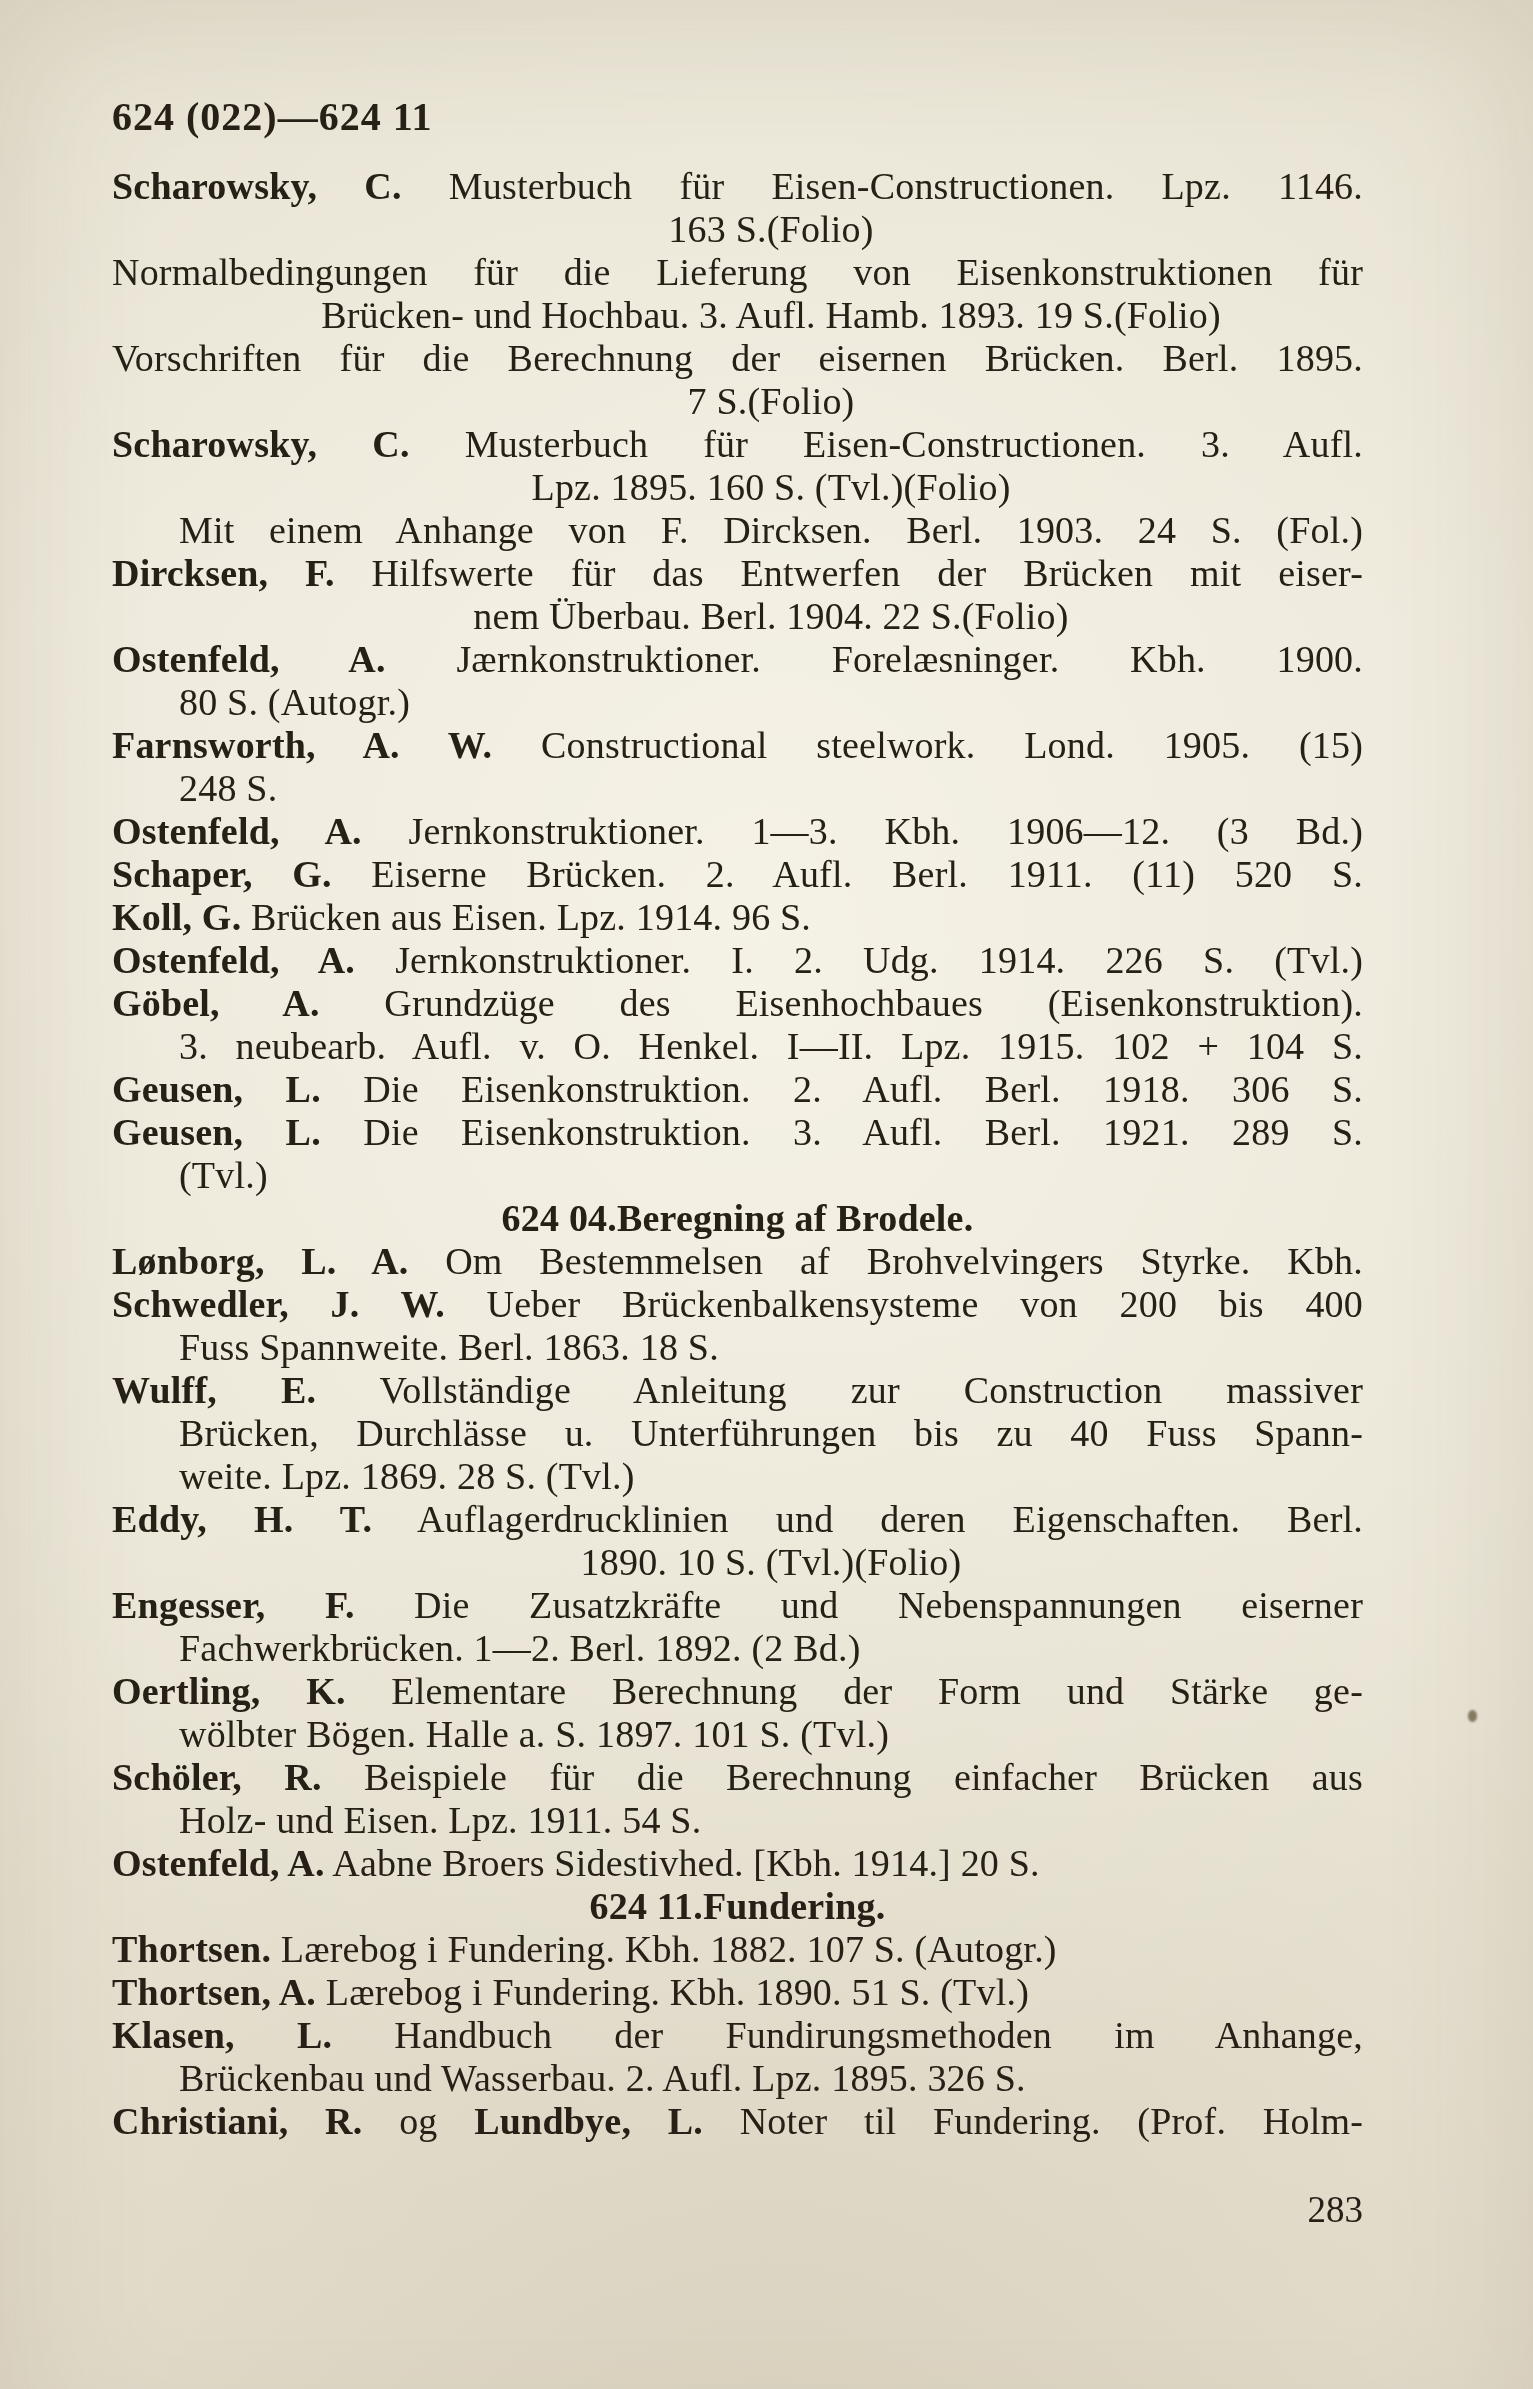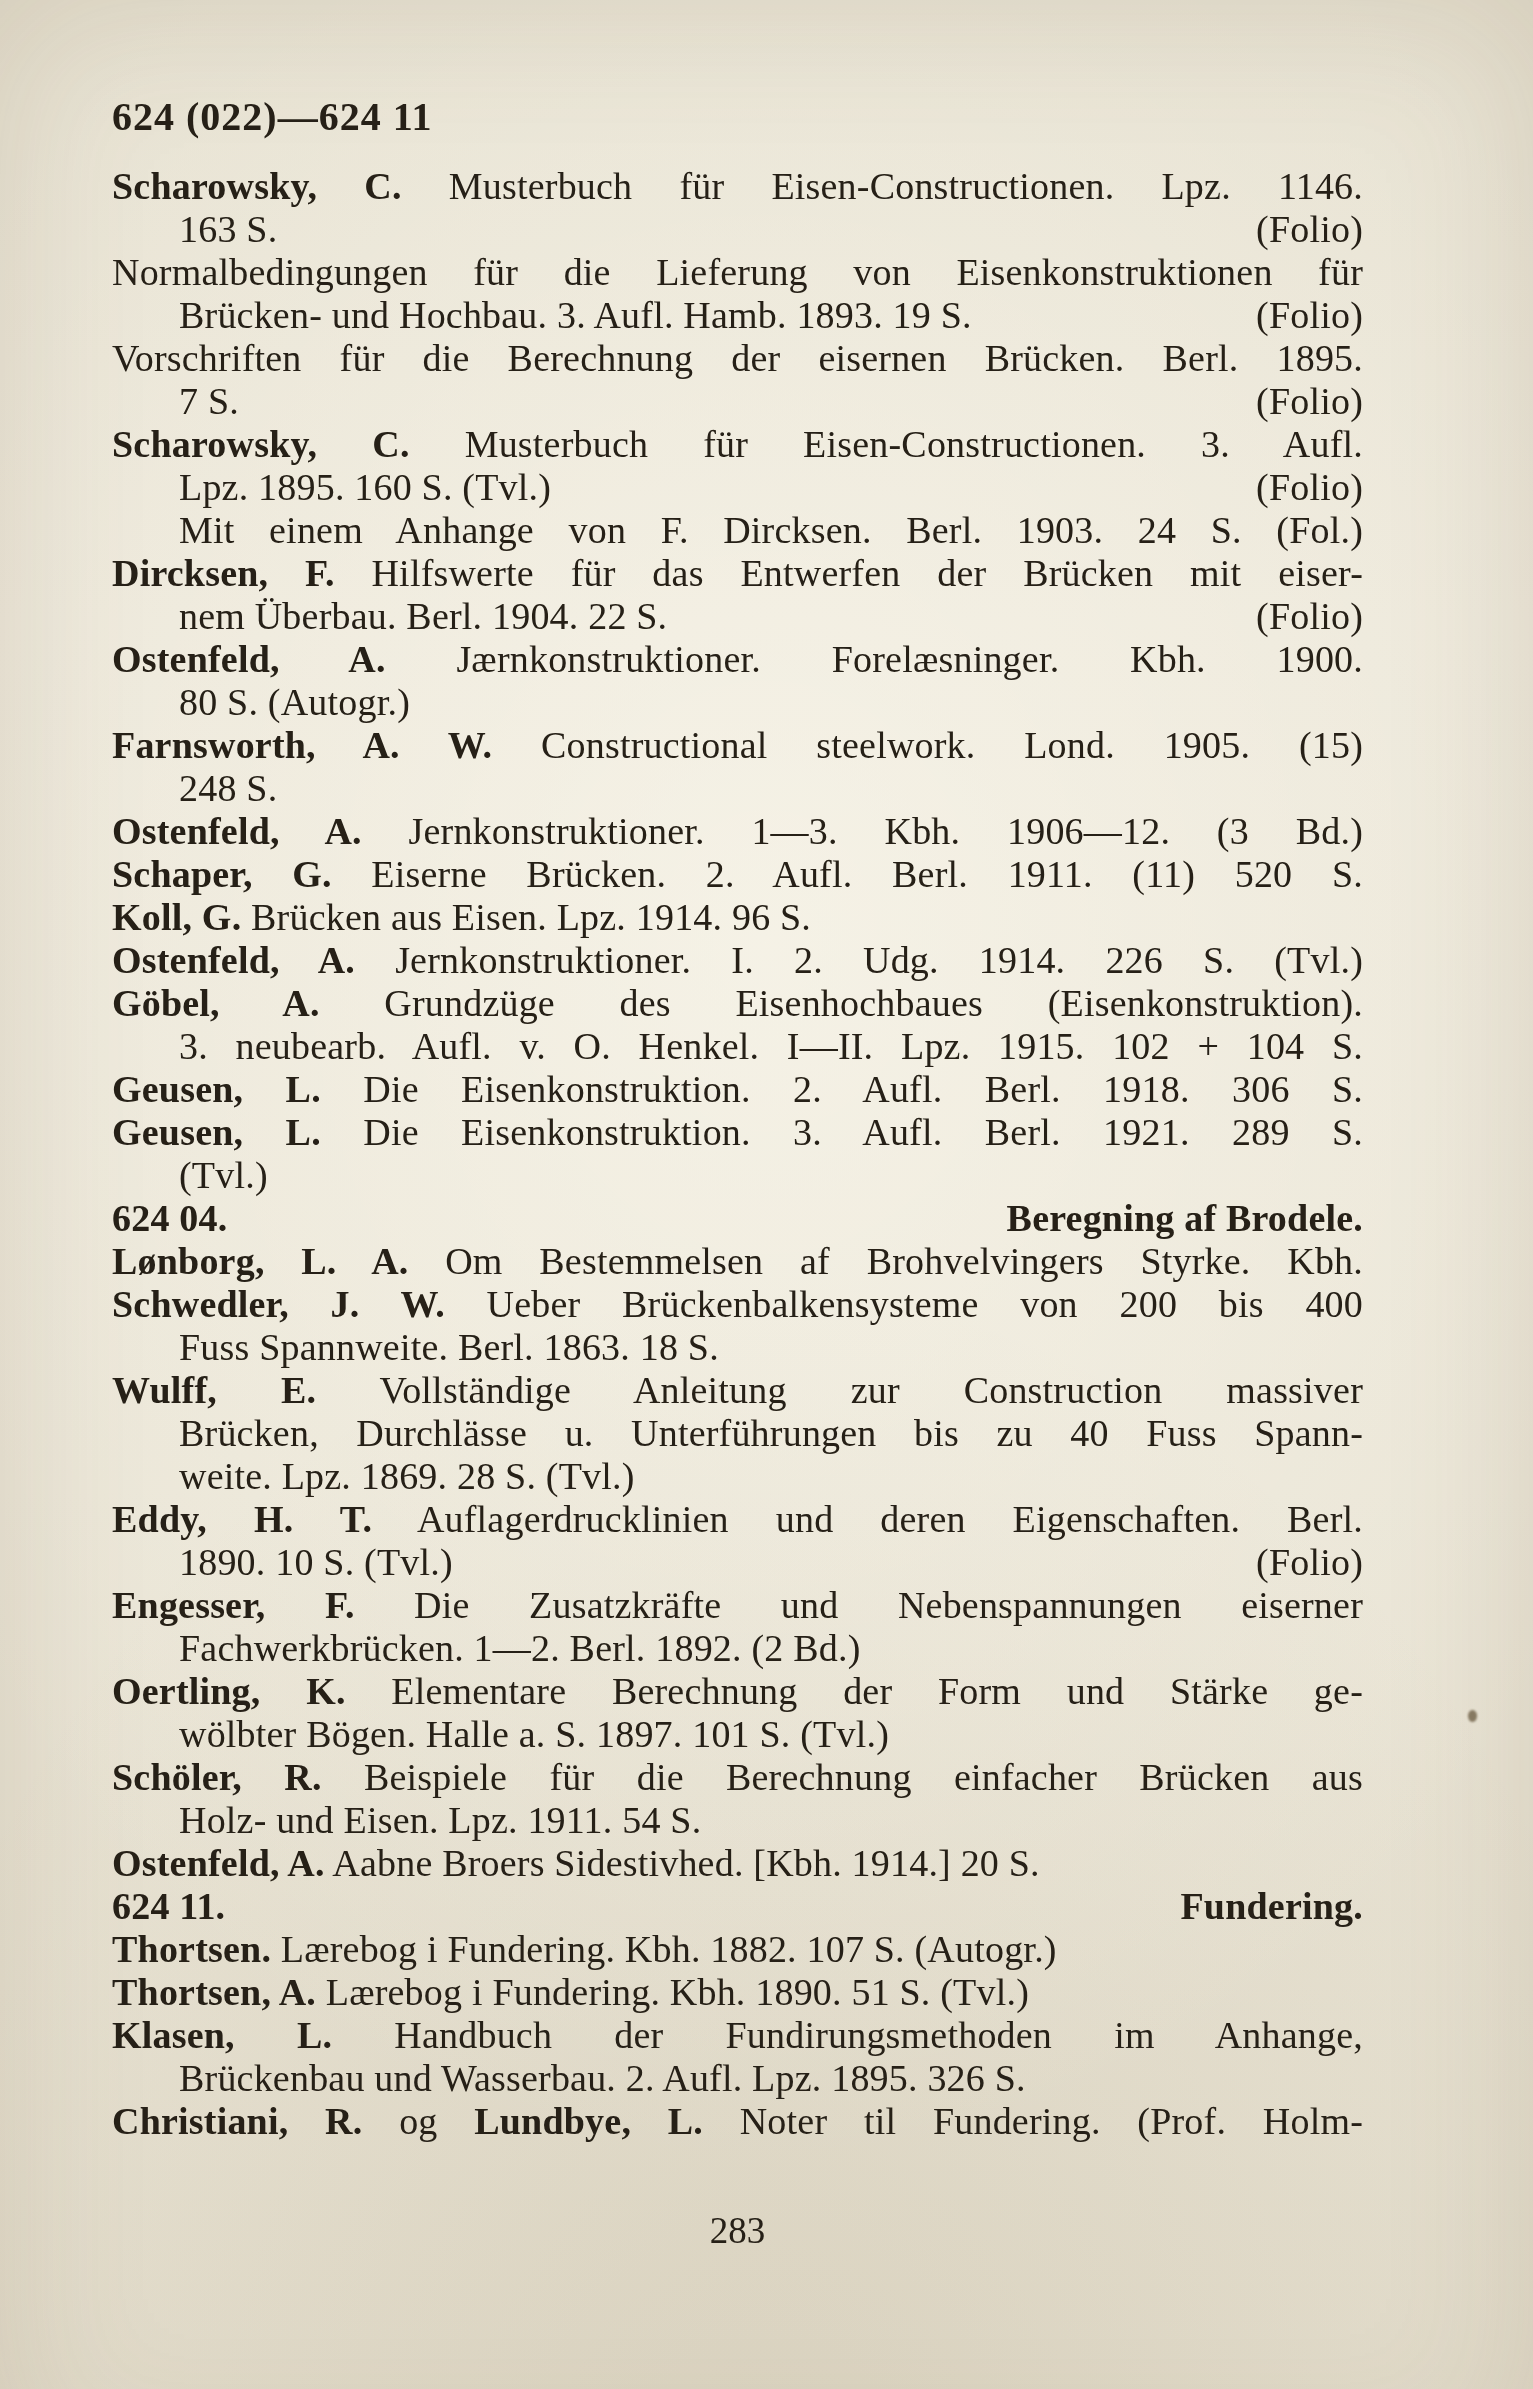--- a/index.html
+++ b/index.html
@@ -30,32 +30,32 @@
   .content{
     margin:25px 171px 0 112px; 
   }
   .line{
     font-size:38px;
     line-height:43px;
     letter-spacing:0.2px;
   }
   .line .b{font-weight:700;}
   .line.indent{padding-left:67px;}
-  .line.flexline{display:flex;justify-content:space-between;align-items:baseline;}
+  .line.flexline{display:flex;justify-content:center;align-items:baseline;}
   .line.flexline .lt{white-space:nowrap;}
   .line.flexline .rt{white-space:nowrap;}
   .line.just .lt{
     display:block;
     width:100%;
     text-align:justify;
     text-align-last:justify;
   }
   .page-number{
-    margin-top:66px;
-    text-align:center;
+    margin-top:45px;
+    text-align:right;
     font-size:37px;
     line-height:43px;
   }
   
   .page-number-wrap{margin:0 171px 0 112px;}
   .speck{
     position:absolute;
     left:1468px;top:1710px;
     width:8.6px;height:11.5px;
     border-radius:50%;

